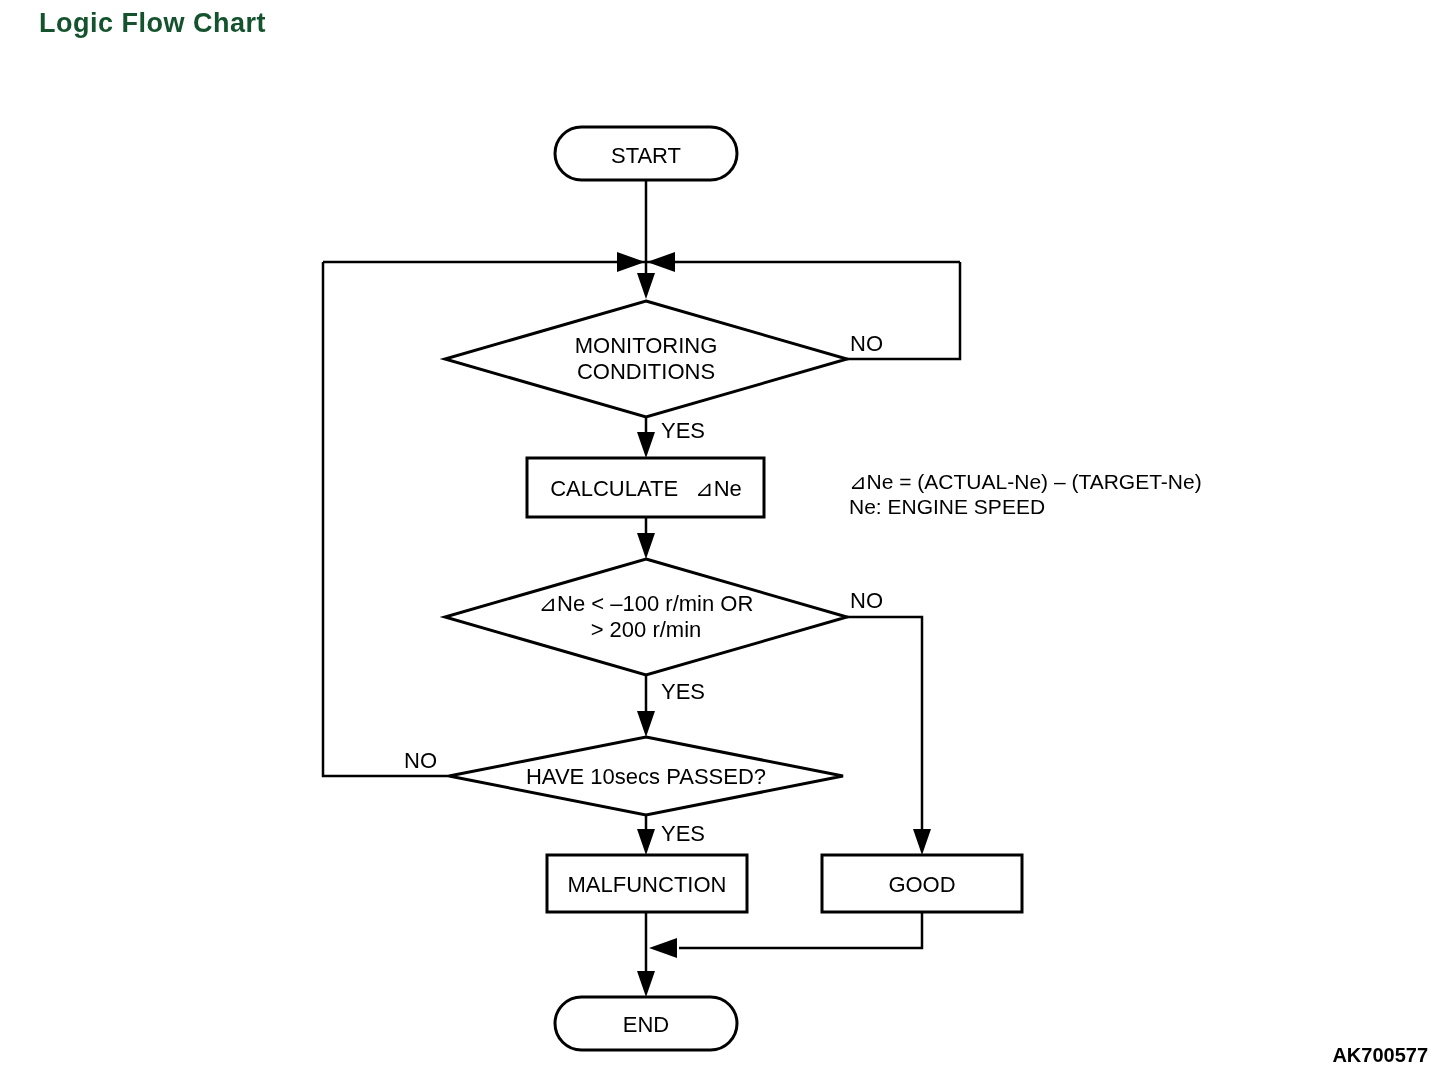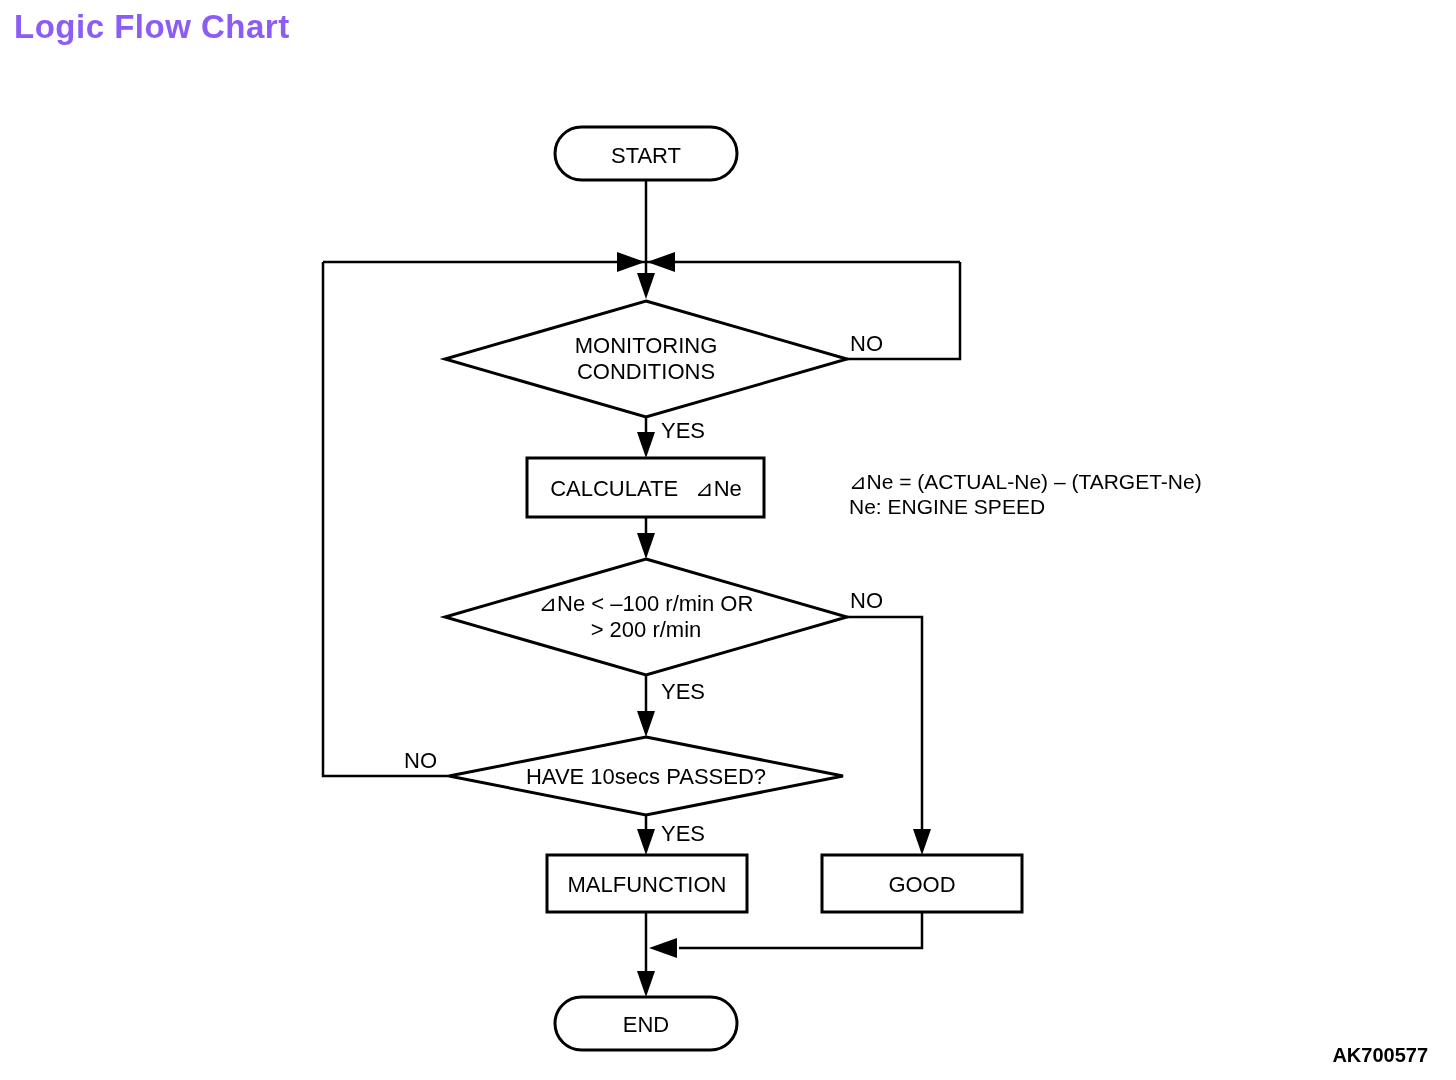--- a/index.html
+++ b/index.html
@@ -10,25 +10,25 @@
   #page {
     position: relative;
     width: 1456px;
     height: 1080px;
     background: #ffffff;
     font-family: "Liberation Sans", "DejaVu Sans", sans-serif;
     overflow: hidden;
   }
   #chart-title {
     position: absolute;
-    left: 14px;
+    left: 39px;
     top: 8px;
-    font-size: 33px;
+    font-size: 27px;
     font-weight: bold;
-    color: #8b5cf6;
+    color: #14532d;
     letter-spacing: 0.5px;
   }
   svg.flow {
     position: absolute;
     left: 0;
     top: 0;
   }
   svg.flow text {
     font-family: "Liberation Sans", "DejaVu Sans", sans-serif;
     fill: #000000;

